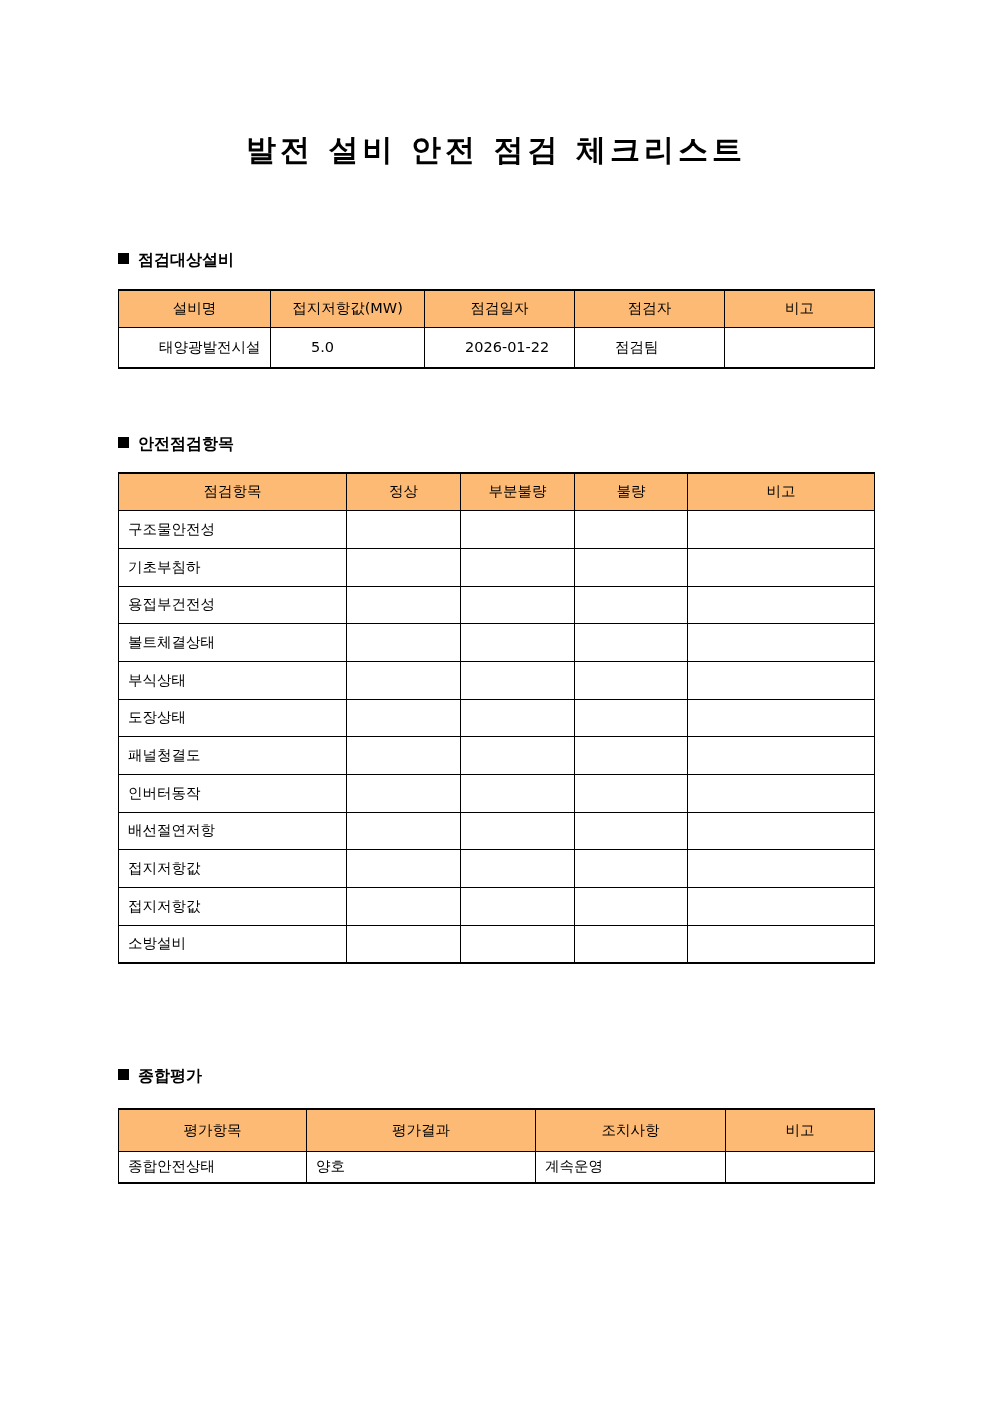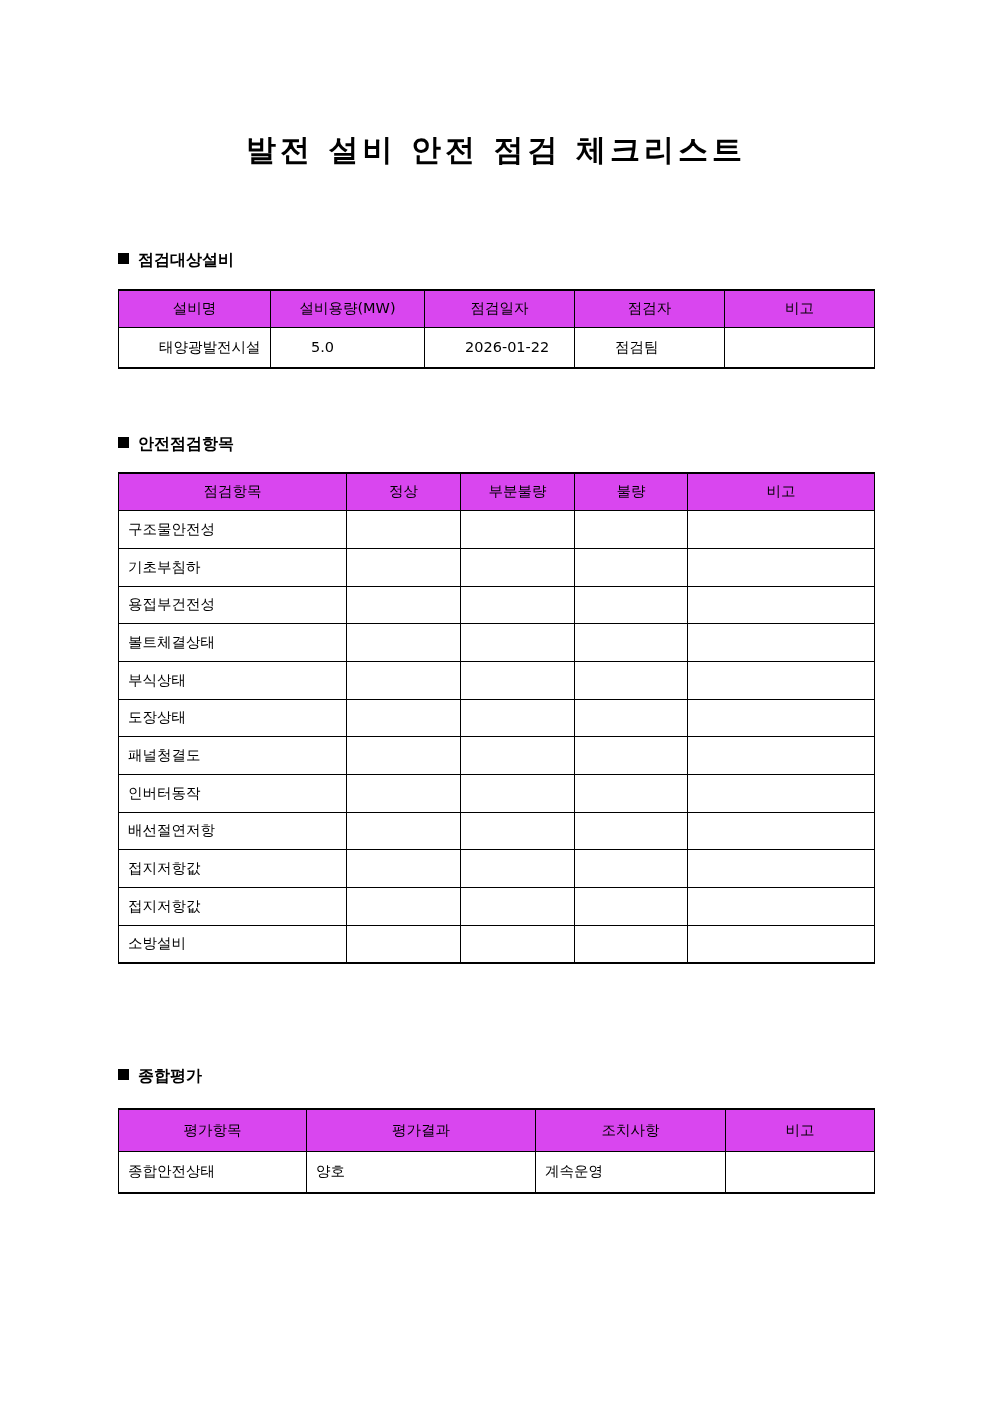--- a/index.html
+++ b/index.html
@@ -72,21 +72,21 @@
   table.grid th,
   table.grid td {
     border: 1px solid #000000;
     padding: 0;
     height: 37px;
     box-sizing: border-box;
     font-weight: normal;
     line-height: 1.2;
   }
   table.grid th {
-    background: #d946ef;
+    background: #fdba74;
     text-align: center;
     vertical-align: middle;
   }
   table.grid td {
     background: #ffffff;
     text-align: left;
     vertical-align: middle;
     padding-left: 9px;
   }
   table.grid thead th {
@@ -123,21 +123,21 @@
   #table-items col.c4 { width: 187px; }
   #table-items th, #table-items td { height: 37.7px; }
 
   
   #table-eval { top: 1108px; width: 756px; }
   #table-eval col.c0 { width: 188px; }
   #table-eval col.c1 { width: 229px; }
   #table-eval col.c2 { width: 190px; }
   #table-eval col.c3 { width: 149px; }
   #table-eval th { height: 42px; margin-top: 10px; }
-  #table-eval td { height: 42px; }
+  #table-eval td { height: 32px; }
 </style>
 </head>
 <body>
 
 <div class="page">
 
   <div class="doc-title">발전 설비 안전 점검 체크리스트</div>
 
   <div class="section-heading" id="sec-1">
     <span class="bullet"></span><span>점검대상설비</span>
@@ -147,21 +147,21 @@
     <colgroup>
       <col class="c0">
         <col class="c1">
         <col class="c2">
         <col class="c3">
         <col class="c4">
     </colgroup>
     <thead>
       <tr>
         <th>설비명</th>
-        <th>설비용량(MW)</th>
+        <th>접지저항값(MW)</th>
         <th>점검일자</th>
         <th>점검자</th>
         <th>비고</th>
       </tr>
     </thead>
     <tbody>
       <tr>
         <td>태양광발전시설</td>
         <td>5.0</td>
         <td>2026-01-22</td>

